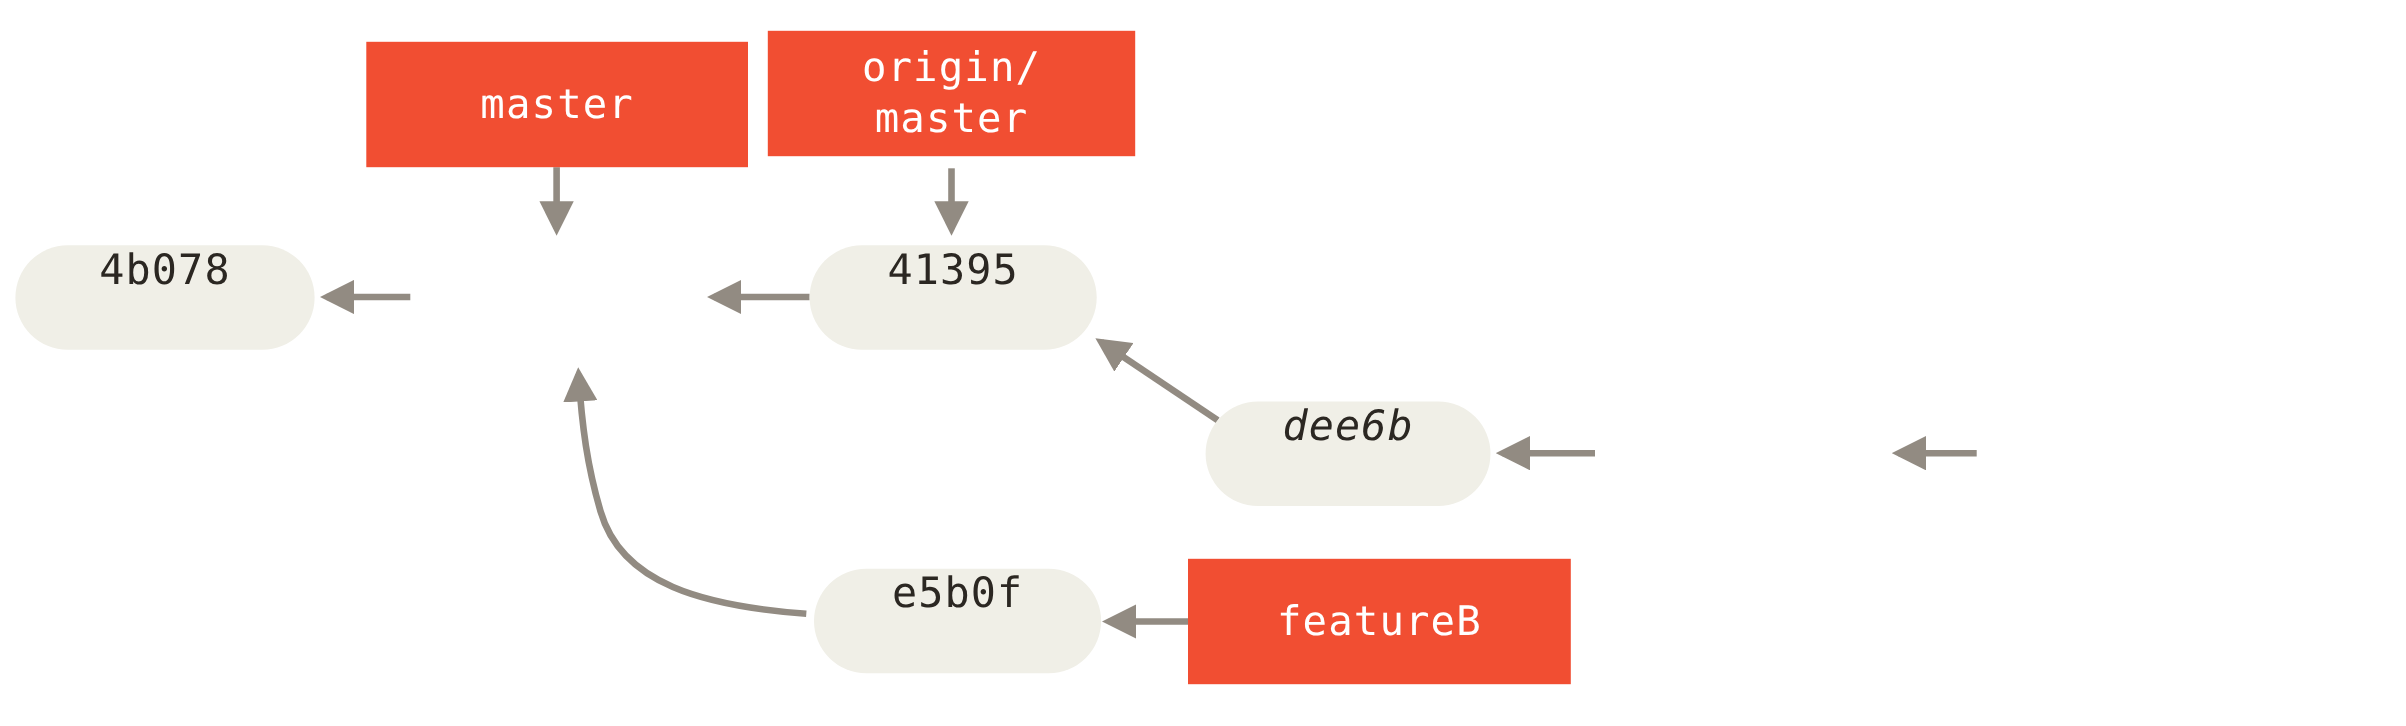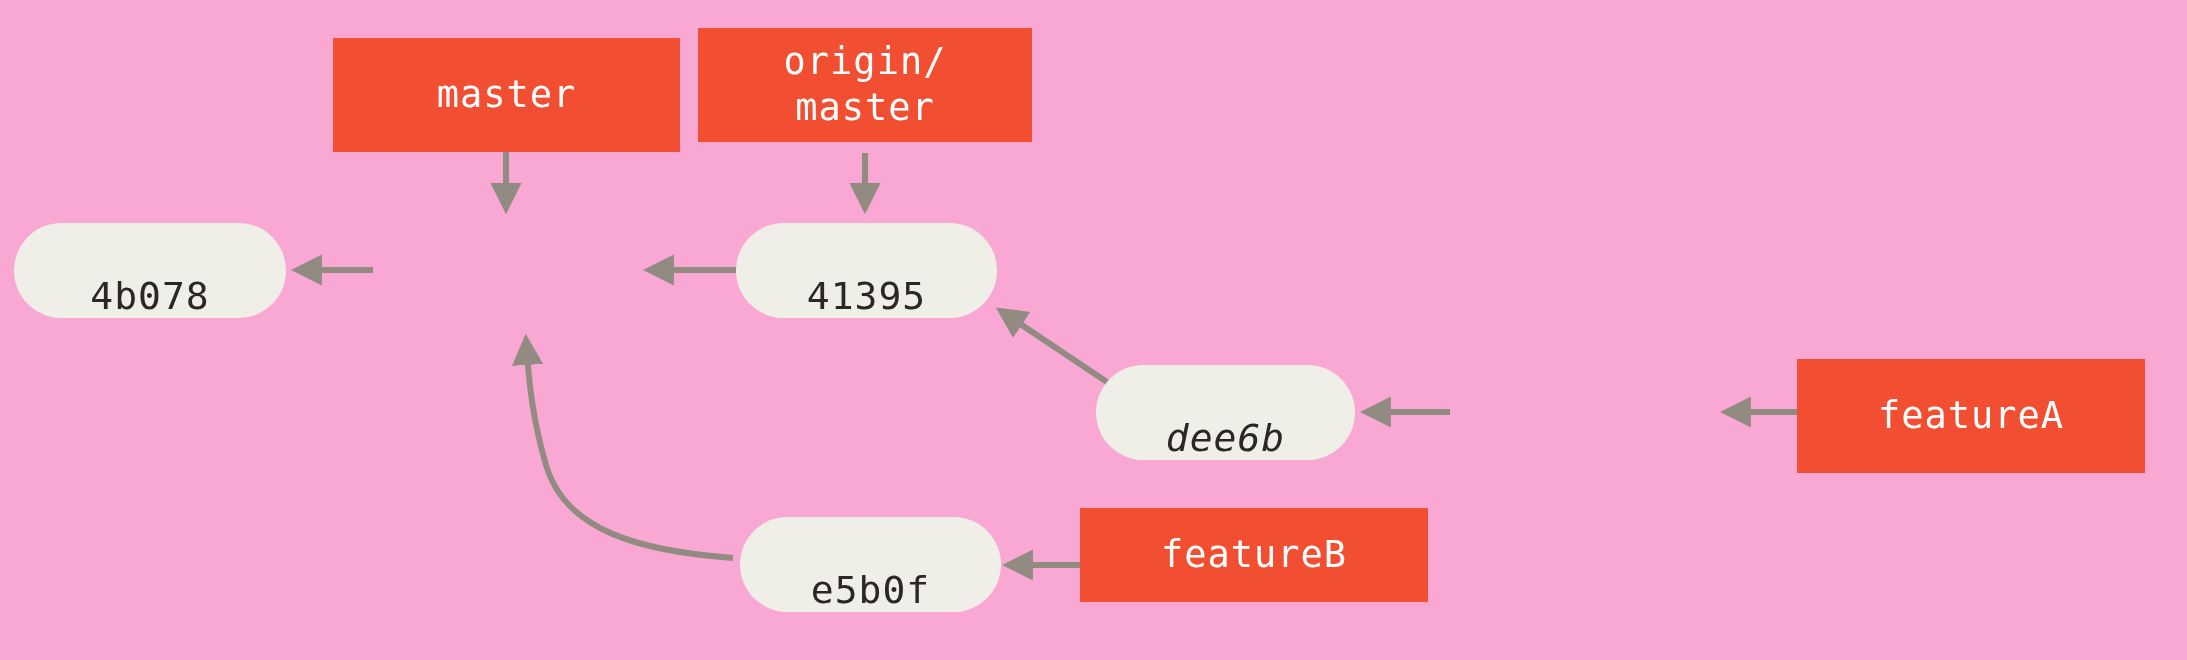--- a/index.html
+++ b/index.html
@@ -4,42 +4,42 @@
 <style>
   html, body {
     margin: 0;
     padding: 0;
     background: #000000;
   }
   .stage {
     position: relative;
     width: 2187px;
     height: 660px;
-    background: #f9a8d4;
+    background: #ffffff;
     overflow: hidden;
     font-family: "DejaVu Sans Mono", "Liberation Mono", monospace;
   }
   .edges-svg {
     position: absolute;
     left: 0;
     top: 0;
     width: 2187px;
     height: 660px;
   }
   .edge {
     fill: none;
     stroke: #928B82;
     stroke-width: 6;
   }
   .commit-node {
     position: absolute;
     background: #F0EFE7;
     border-radius: 48px;
     display: flex;
-    align-items: flex-end;
+    align-items: flex-start;
     justify-content: center;
     color: #2B2722;
     font-size: 38px;
     letter-spacing: 1px;
   }
   .branch-label {
     position: absolute;
     background: #F14E32;
     display: flex;
     align-items: center;
@@ -55,21 +55,21 @@
   .n-4b078 { left: 14px;   top: 223px; width: 272px; height: 95px; }
   .n-1edee { left: 374px;  top: 223px; width: 264px; height: 95px; }
   .n-33009 { left: 736px;  top: 223px; width: 261px; height: 95px; }
   .n-dee6b { left: 1096px; top: 365px; width: 259px; height: 95px; font-style: italic; }
   .n-5399e { left: 1450px; top: 365px; width: 265px; height: 95px; }
   .n-e5b0f { left: 740px;  top: 517px; width: 261px; height: 95px; }
   
   .b-master        { left: 333px;  top: 38px;  width: 347px; height: 114px; }
   .b-origin-master { left: 698px;  top: 28px;  width: 334px; height: 114px; }
   .b-featureA      { left: 1797px; top: 359px; width: 348px; height: 114px; }
-  .b-featureB      { left: 1080px; top: 508px; width: 348px; height: 94px; }
+  .b-featureB      { left: 1080px; top: 508px; width: 348px; height: 114px; }
 </style>
 </head>
 <body>
 
 <div class="stage">
 
   <svg class="edges-svg" viewBox="0 0 2187 660" xmlns="http://www.w3.org/2000/svg">
     <defs>
       <marker id="arrowhead" viewBox="0 0 10 10" refX="8" refY="5" markerWidth="5.2" markerHeight="5.2" orient="auto-start-reverse" markerUnits="strokeWidth">
         <path d="M0,0 L10,5 L0,10 z" fill="#928B82"></path>
@@ -86,23 +86,20 @@
     <path class="edge" d="M 733 558 C 640 551, 565 531, 546 465 C 534 424, 529 388, 526 340" marker-end="url(#arrowhead)"></path>
   </svg>
 
   <div class="branch-label b-master">
     <span>master</span>
   </div>
   <div class="branch-label b-origin-master">
     <span>origin/
 master</span>
   </div>
-  <div class="branch-label b-featureA">
-    <span>featureA</span>
-  </div>
   <div class="branch-label b-featureB">
     <span>featureB</span>
   </div>
 
   <div class="commit-node n-4b078">
     <span>4b078</span>
   </div>
   <div class="commit-node n-33009">
     <span>41395</span>
   </div>

